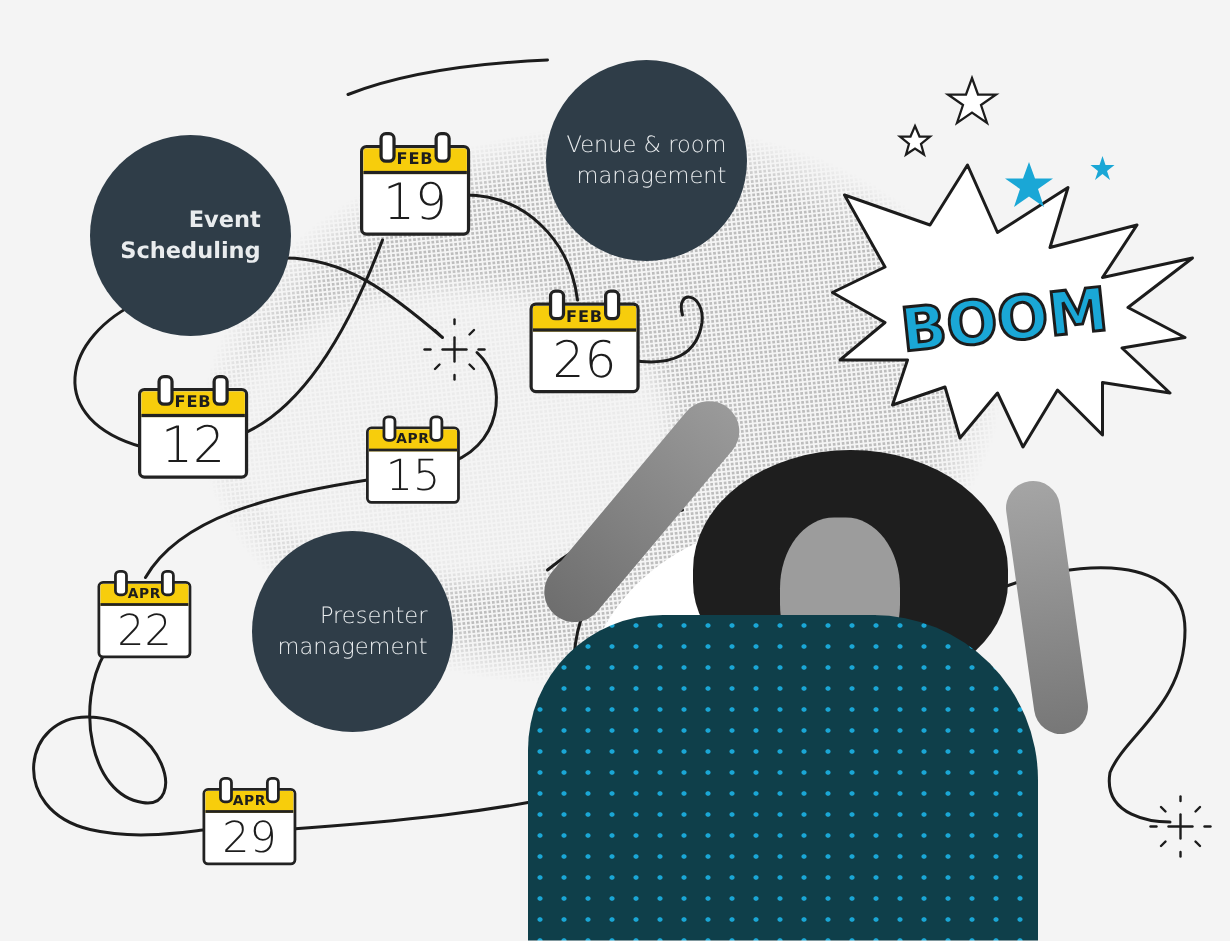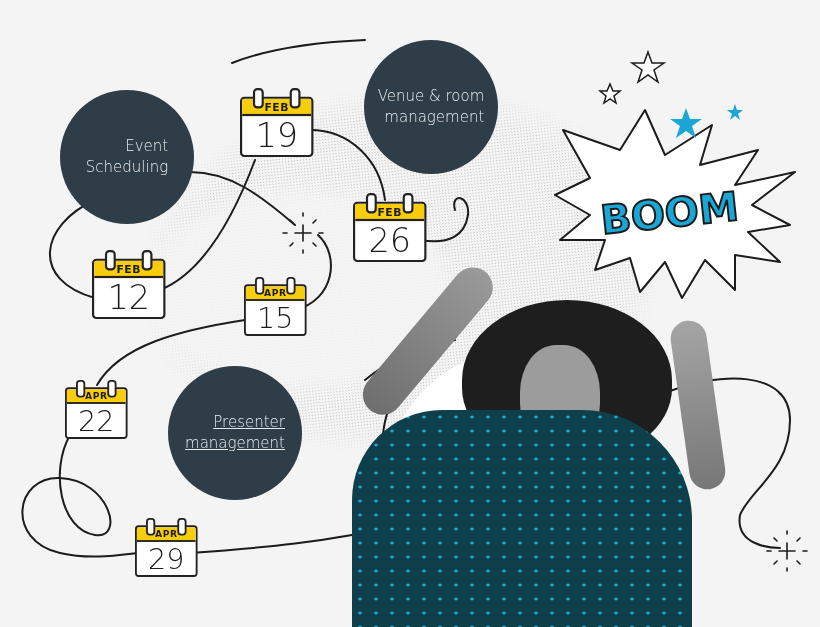--- a/index.html
+++ b/index.html
@@ -59,33 +59,33 @@
         <line x1="800" y1="538" x2="797" y2="541"></line>
       <line x1="774" y1="564" x2="777" y2="561"></line>
         <line x1="800" y1="564" x2="797" y2="561"></line>
       <line x1="787" y1="531" x2="787" y2="534"></line>
         <line x1="787" y1="568" x2="787" y2="571"></line>
       <line x1="767" y1="551" x2="771" y2="551"></line>
         <line x1="803" y1="551" x2="807" y2="551"></line>
     </g>
   </svg>
 
-  <div class="bubble" style="left:60px;top:90px;width:134px;height:134px;">
+  <div class="bubble" style="left:60px;top:90px;width:134px;height:134px;font-weight:bold;">
     <div>
         <div>Event</div>
     <div>Scheduling</div>
       </div>
   </div>
   <div class="bubble" style="left:364px;top:40px;width:134px;height:134px;">
     <div>
         <div>Venue &amp; room</div>
     <div>management</div>
       </div>
   </div>
-  <div class="bubble" style="left:168px;top:366px;width:134px;height:134px;text-decoration:underline;">
+  <div class="bubble" style="left:168px;top:354px;width:134px;height:134px;">
     <div>
         <div>Presenter</div>
     <div>management</div>
       </div>
   </div>
 
   <div class="cal" style="left:240px;top:88px;transform:scale(1.08);transform-origin:0 0;">
     <div class="body">
         <div class="band">FEB</div>
         <div class="num">19</div>

